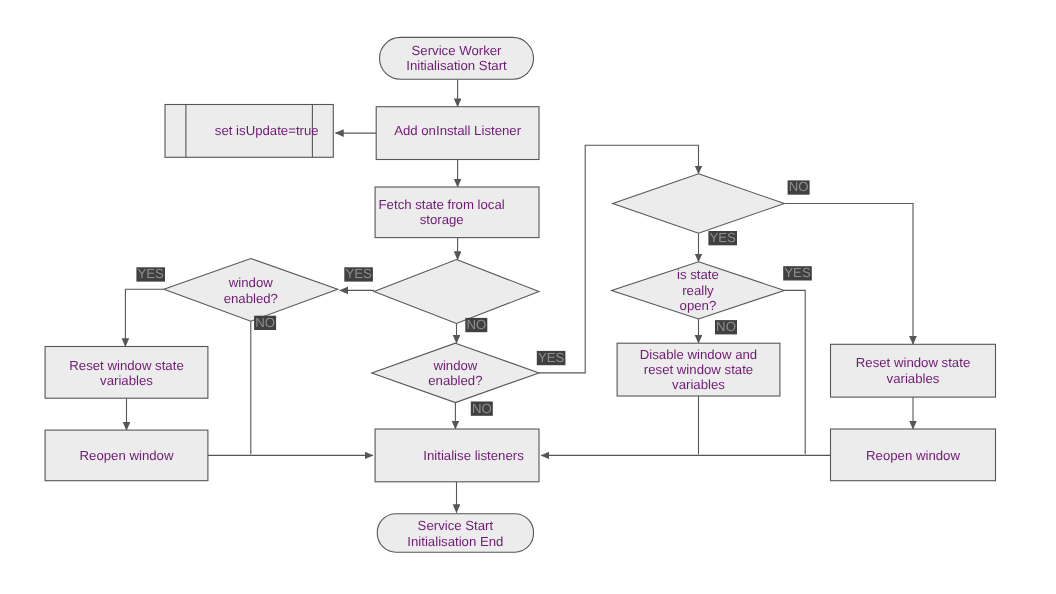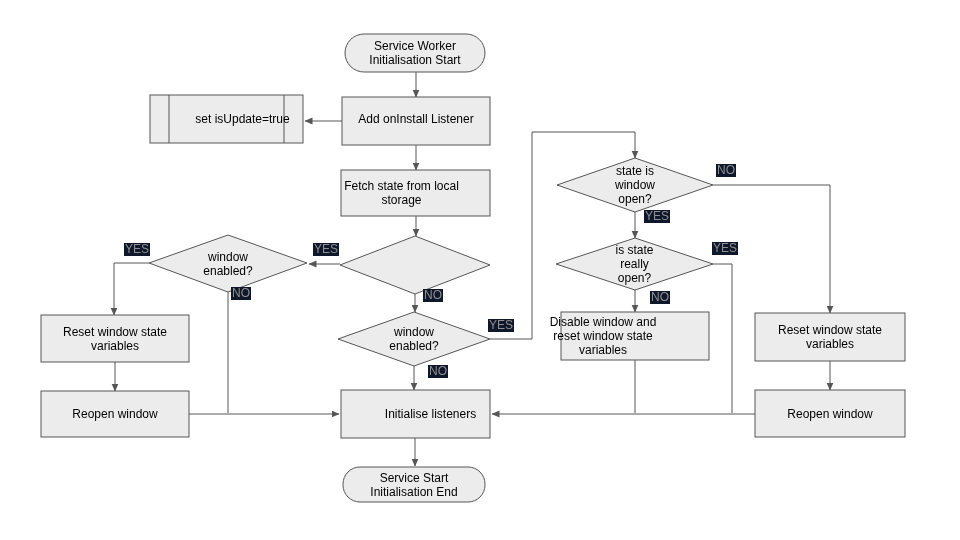--- a/index.html
+++ b/index.html
@@ -3,26 +3,26 @@
 <meta charset="utf-8">
 <style>
   html,body{margin:0;padding:0;background:#ffffff;}
   .canvas{
     position:relative;width:960px;height:540px;background:#ffffff;overflow:hidden;
     font-family:"Liberation Sans", sans-serif;
   }
   .layer{position:absolute;left:0;top:0;}
   .nlabel{
     position:absolute;display:flex;align-items:center;justify-content:center;
-    font-size:12px;line-height:14px;color:#000000;text-align:center;
+    font-size:12px;line-height:14px;color:#701a75;text-align:center;
   }
   .nlabel span{display:inline-block;}
   .elabel{
     position:absolute;font-size:12px;line-height:13px;color:#8f8f8f;
-    background:#0f172a;padding:0 1px;
+    background:#404040;padding:0 1px;
   }
 </style>
 </head>
 <body>
 
 <div class="canvas">
 
   <svg class="layer" width="960" height="540" viewBox="0 0 960 540">
     <defs>
       <marker id="arr" markerWidth="9" markerHeight="8" refX="7.5" refY="3.5" orient="auto" markerUnits="userSpaceOnUse">
@@ -92,27 +92,24 @@
     </div>
   <div class="nlabel" style="left:41px;top:315px;width:148px;height:47px">
       <span style="width:126px">Reset window state variables</span>
     </div>
   <div class="nlabel" style="left:41px;top:391px;width:148px;height:46px">
       <span style="width:130px">Reopen window</span>
     </div>
   <div class="nlabel" style="left:338px;top:312px;width:152px;height:54px">
       <span style="width:80px">window enabled?</span>
     </div>
-  <div class="nlabel" style="left:557px;top:158px;width:156px;height:54px">
-      <span style="width:62px">state is window open?</span>
-    </div>
   <div class="nlabel" style="left:556px;top:238px;width:157px;height:52px">
       <span style="width:64px">is state really open?</span>
     </div>
-  <div class="nlabel" style="left:529px;top:312px;width:148px;height:48px">
+  <div class="nlabel" style="left:561px;top:312px;width:148px;height:48px">
       <span style="width:126px">Disable window and reset window state variables</span>
     </div>
   <div class="nlabel" style="left:755px;top:313px;width:150px;height:48px">
       <span style="width:126px">Reset window state variables</span>
     </div>
   <div class="nlabel" style="left:755px;top:390px;width:150px;height:47px">
       <span style="width:130px">Reopen window</span>
     </div>
   <div class="nlabel" style="left:341px;top:390px;width:179px;height:48px">
       <span style="width:135px">Initialise listeners</span>

